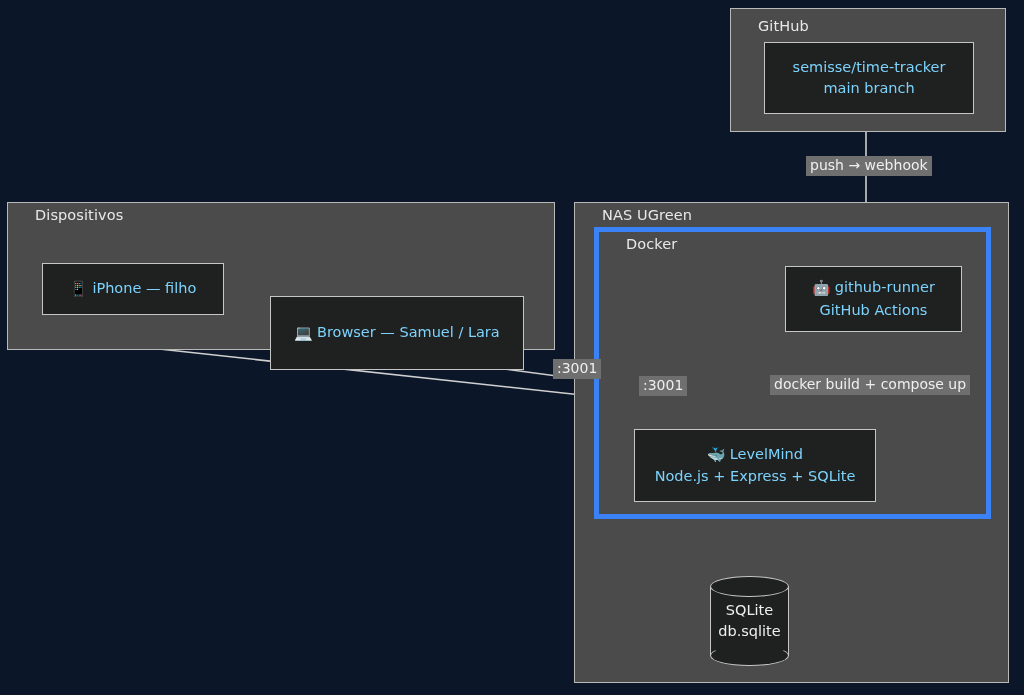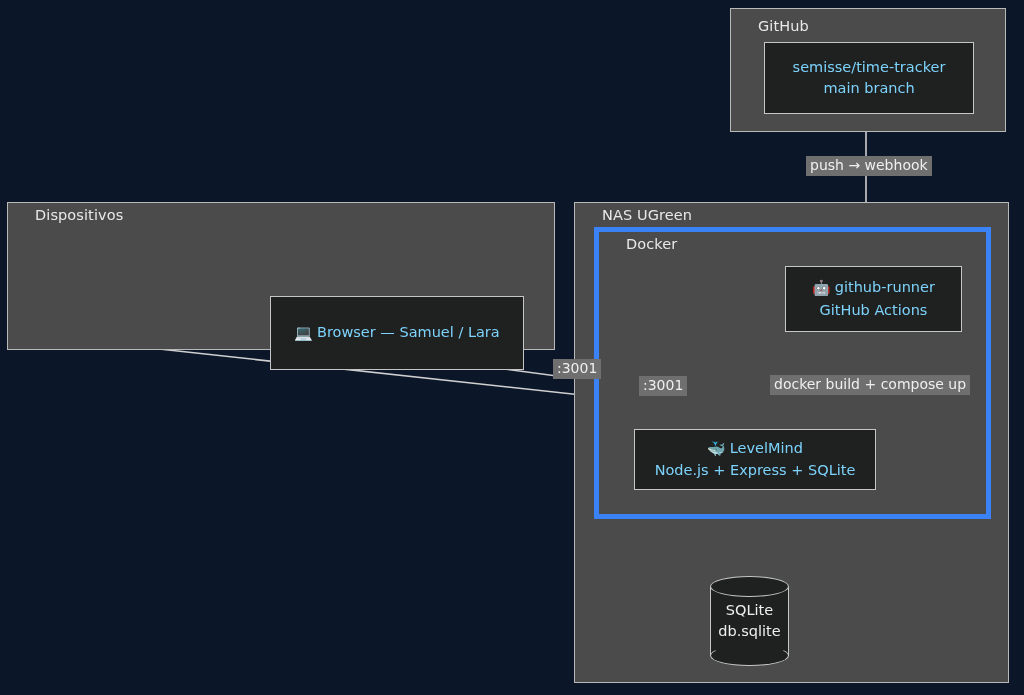--- a/index.html
+++ b/index.html
@@ -184,38 +184,41 @@
     <div class="subgraph-title" style="top:9px;">GitHub</div>
     <div class="node" style="left:33px; top:33px; width:210px; height:72px;">
       <span class="node-line">semisse/time-tracker</span>
       <span class="node-line">main branch</span>
     </div>
   </div>
 
   <div class="subgraph" style="left:7px; top:202px; width:548px; height:148px;">
     <div class="subgraph-title" style="top:4px;">Dispositivos</div>
 
+    <div class="node" style="left:34px; top:60px; width:182px; height:52px;">
+      <span class="node-line"><span class="emoji">📱</span><span>iPhone — filho</span></span>
+    </div>
 
     <div class="node" style="left:262px; top:49px; width:254px; height:74px;margin-top:44px;">
       <span class="node-line"><span class="emoji">💻</span><span>Browser — Samuel / Lara</span></span>
     </div>
   </div>
 
   <div class="subgraph" style="left:574px; top:202px; width:435px; height:481px;">
     <div class="subgraph-title" style="top:4px;">NAS UGreen</div>
 
     <div class="subgraph nested" style="left:19px; top:24px; width:397px; height:292px;">
       <div class="subgraph-title" style="top:4px;">Docker</div>
 
       <div class="node" style="left:186px; top:34px; width:177px; height:66px;">
         <span class="node-line"><span class="emoji">🤖</span><span>github-runner</span></span>
         <span class="node-line">GitHub Actions</span>
       </div>
 
-      <div class="node" style="left:35px; top:197px; width:242px; height:61px;text-align:center;">
+      <div class="node" style="left:35px; top:197px; width:242px; height:73px;text-align:center;">
         <span class="node-line"><span class="emoji">🐳</span><span>LevelMind</span></span>
         <span class="node-line">Node.js + Express + SQLite</span>
       </div>
     </div>
 
     <div class="cylinder" style="left:135px; top:373px; width:79px; height:90px;">
       <div class="cyl-body"></div>
       <div class="cyl-bottom"></div>
       <div class="cyl-top"></div>
       <div class="cyl-label">

